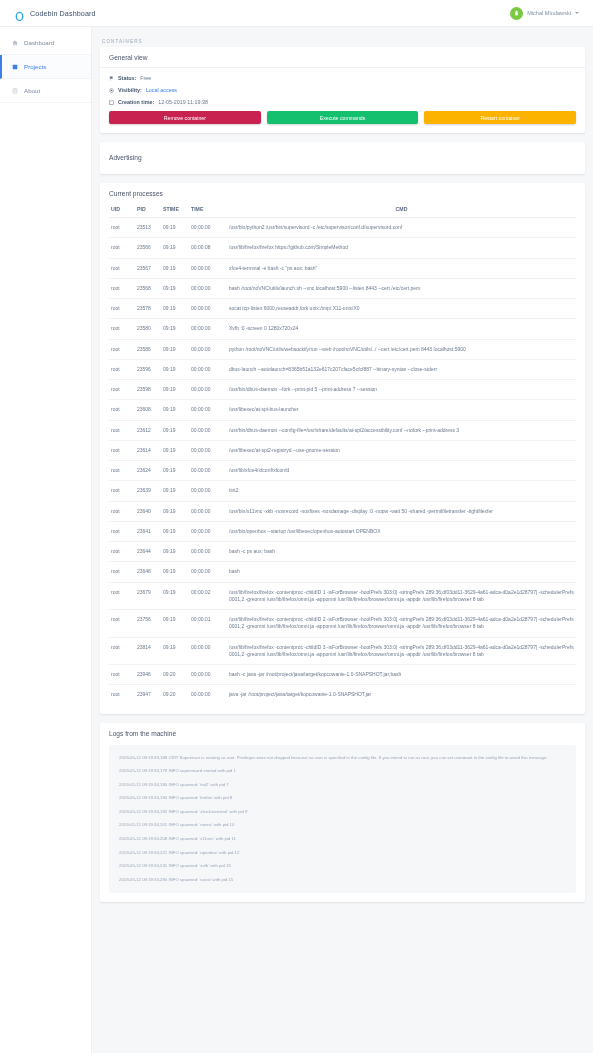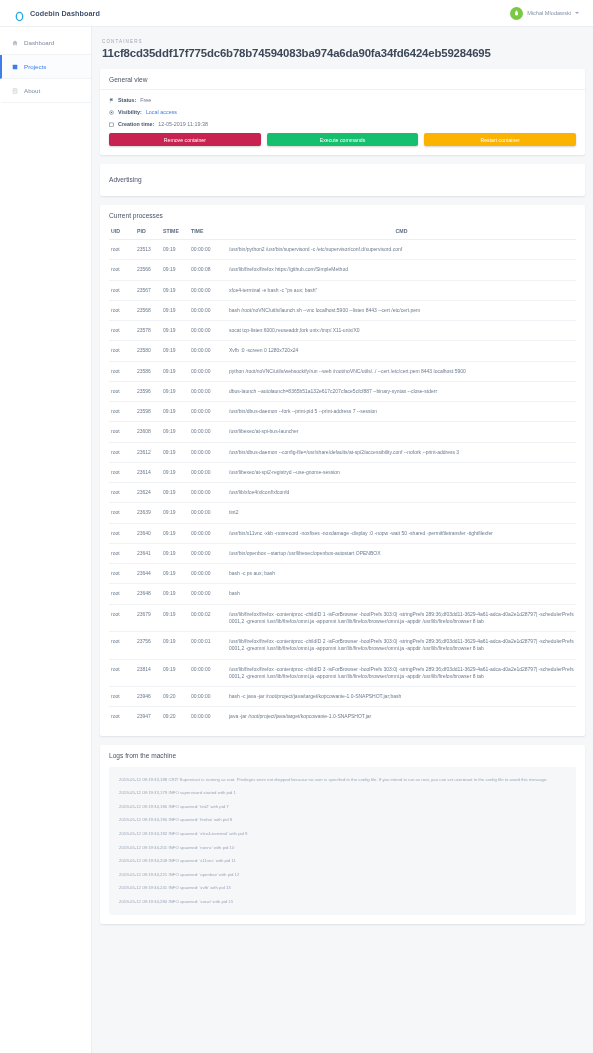--- a/index.html
+++ b/index.html
@@ -17,21 +17,21 @@
     height: 27px;
     background: #ffffff;
     border-bottom: 1px solid #eceff1;
     display: flex;
     align-items: center;
     justify-content: space-between;
     padding: 0 10px 0 14px;
   }
   .brand { display: flex; align-items: center; gap: 5px; }
   .brand-logo { width: 11px; height: 11px; flex: 0 0 auto; }
-  .brand-name { font-size: 7.2px; font-weight: bold; color: #40506b; letter-spacing: .1px; }
+  .brand-name { font-size: 7.2px; font-weight: normal; color: #40506b; letter-spacing: .1px; }
 
   .userbox { display: flex; align-items: center; gap: 4px; padding-right: 4px; }
   .avatar {
     width: 13px; height: 13px; border-radius: 50%;
     background: #7ac943;
     display: flex; align-items: center; justify-content: center;
     flex: 0 0 auto;
   }
   .avatar svg { display: block; }
   .username { font-size: 5.6px; color: #8593a8; }
@@ -220,21 +220,20 @@
             <line x1="5.5" y1="8.5" x2="10.5" y2="8.5" stroke="#9aa6b8" stroke-width="1.4"></line>
           </svg>
       </span>
       <span>About</span>
     </div>
   </nav>
 
   <main class="content">
 
     <div class="eyebrow">CONTAINERS</div>
-    <h1 class="page-title">11cf8cd35ddf17f775dc6b78b74594083ba974a6da90fa34fd6424eb59284695</h1>
 
     <section class="card">
       <div class="card-head">General view</div>
       <div class="card-body">
 
         <div class="meta-row">
           <span class="meta-ico">
             <svg viewBox="0 0 16 16" width="5" height="5">
                 <path d="M4 1v14M4 2h8l-2 3 2 3H4z" fill="#5b6b80" stroke="#5b6b80" stroke-width="1"></path>
               </svg>

